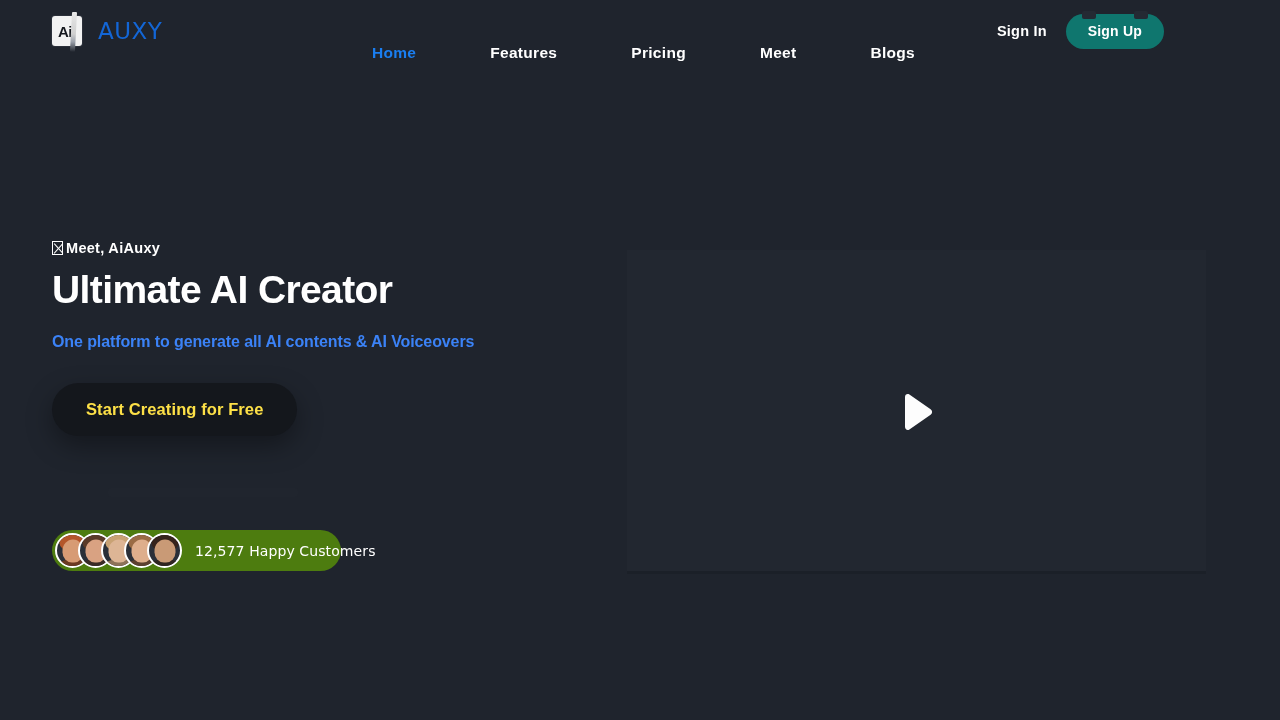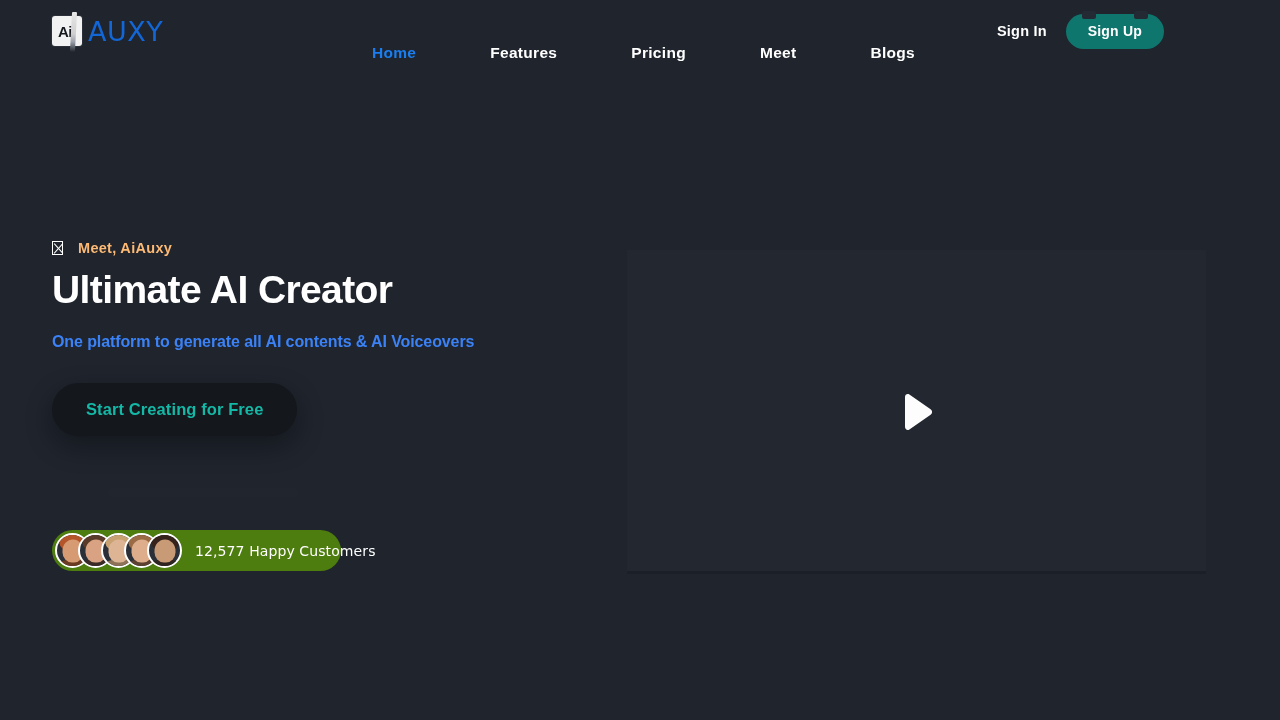--- a/index.html
+++ b/index.html
@@ -34,23 +34,23 @@
     margin-right:4px;
   }
   .logo-pen {
     position:absolute; left:19px; top:-4px;
     width:5px; height:40px;
     background:linear-gradient(180deg,#e8e8e8 0%,#cfcfcf 55%,#9aa0aa 75%,#1f242d 100%);
     border-radius:1px;
     transform:rotate(3deg);
   }
   .logo-word {
-    font-size:27px; font-weight:400; color:#1366d6;
+    font-size:23px; font-weight:400; color:#1366d6;
     letter-spacing:0.5px; line-height:1;
-    margin-left:6px;
+    margin-left:16px;
     font-family:"DejaVu Sans", sans-serif;
   }
 
   .nav {
     position:absolute; left:340px; top:0; height:62px;
     display:flex; align-items:flex-end; gap:10px;
   }
   .nav-item {
     color:#ffffff;
     font-size:15.5px;
@@ -85,22 +85,22 @@
     background:#242a33; border-radius:2px;
   }
   .signup .notch.l { left:16px; }
   .signup .notch.r { right:16px; }
 
   
   .hero-left {
     position:absolute; left:52px; top:240px; width:560px;
   }
   .eyebrow {
-    display:flex; align-items:center; gap:15px;
-    color:#fdba74; font-size:14.5px; font-weight:bold;
+    display:flex; align-items:center; gap:3px;
+    color:#ffffff; font-size:14.5px; font-weight:bold;
     letter-spacing:0.3px;
     margin-bottom:11px;
   }
   .tofu {
     display:inline-block;
     width:11px; height:14px;
     border:1.5px solid #ffffff;
     position:relative;
   }
   .tofu::before, .tofu::after {
@@ -125,21 +125,21 @@
     color:#3b82f6;
     font-size:16px;
     font-weight:bold;
     letter-spacing:-0.1px;
     margin-bottom:32px;
   }
 
   .cta {
     display:inline-block;
     background:#14171c;
-    color:#14b8a6;
+    color:#fde047;
     font-size:16.5px; font-weight:bold;
     letter-spacing:0.1px;
     padding:17px 34px;
     border:none; border-radius:999px;
     cursor:pointer;
     box-shadow:0 10px 26px rgba(0,0,0,0.35);
     font-family:"Liberation Sans", sans-serif;
   }
 
   .cta-shadow {

